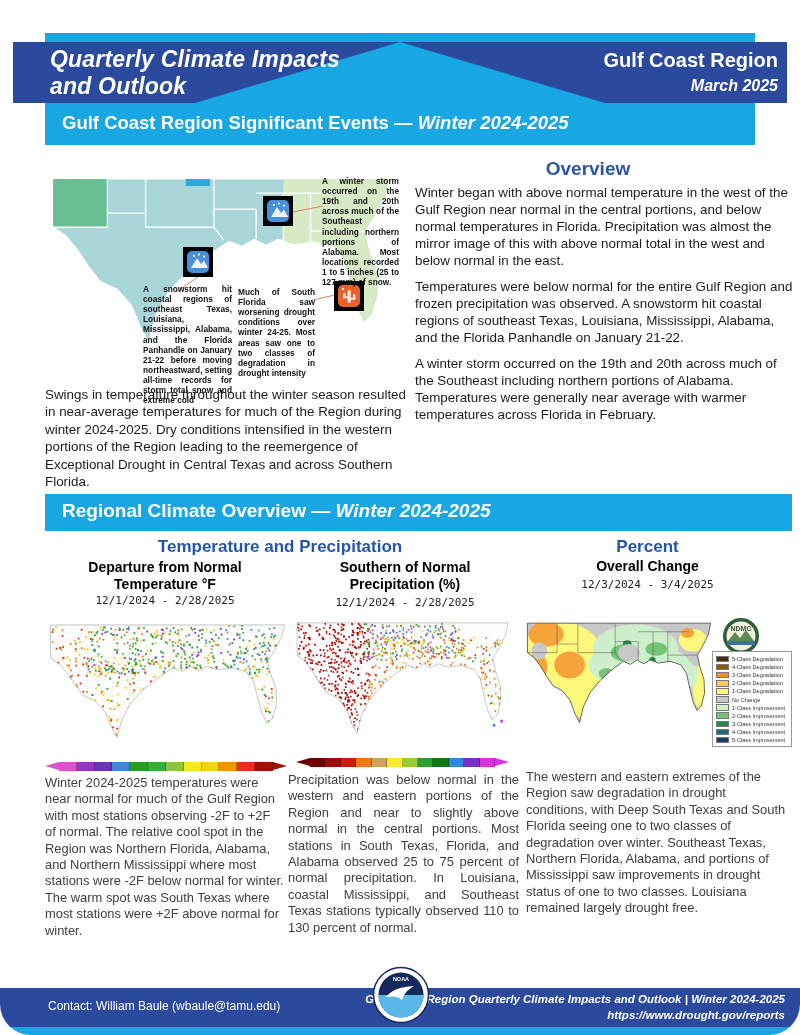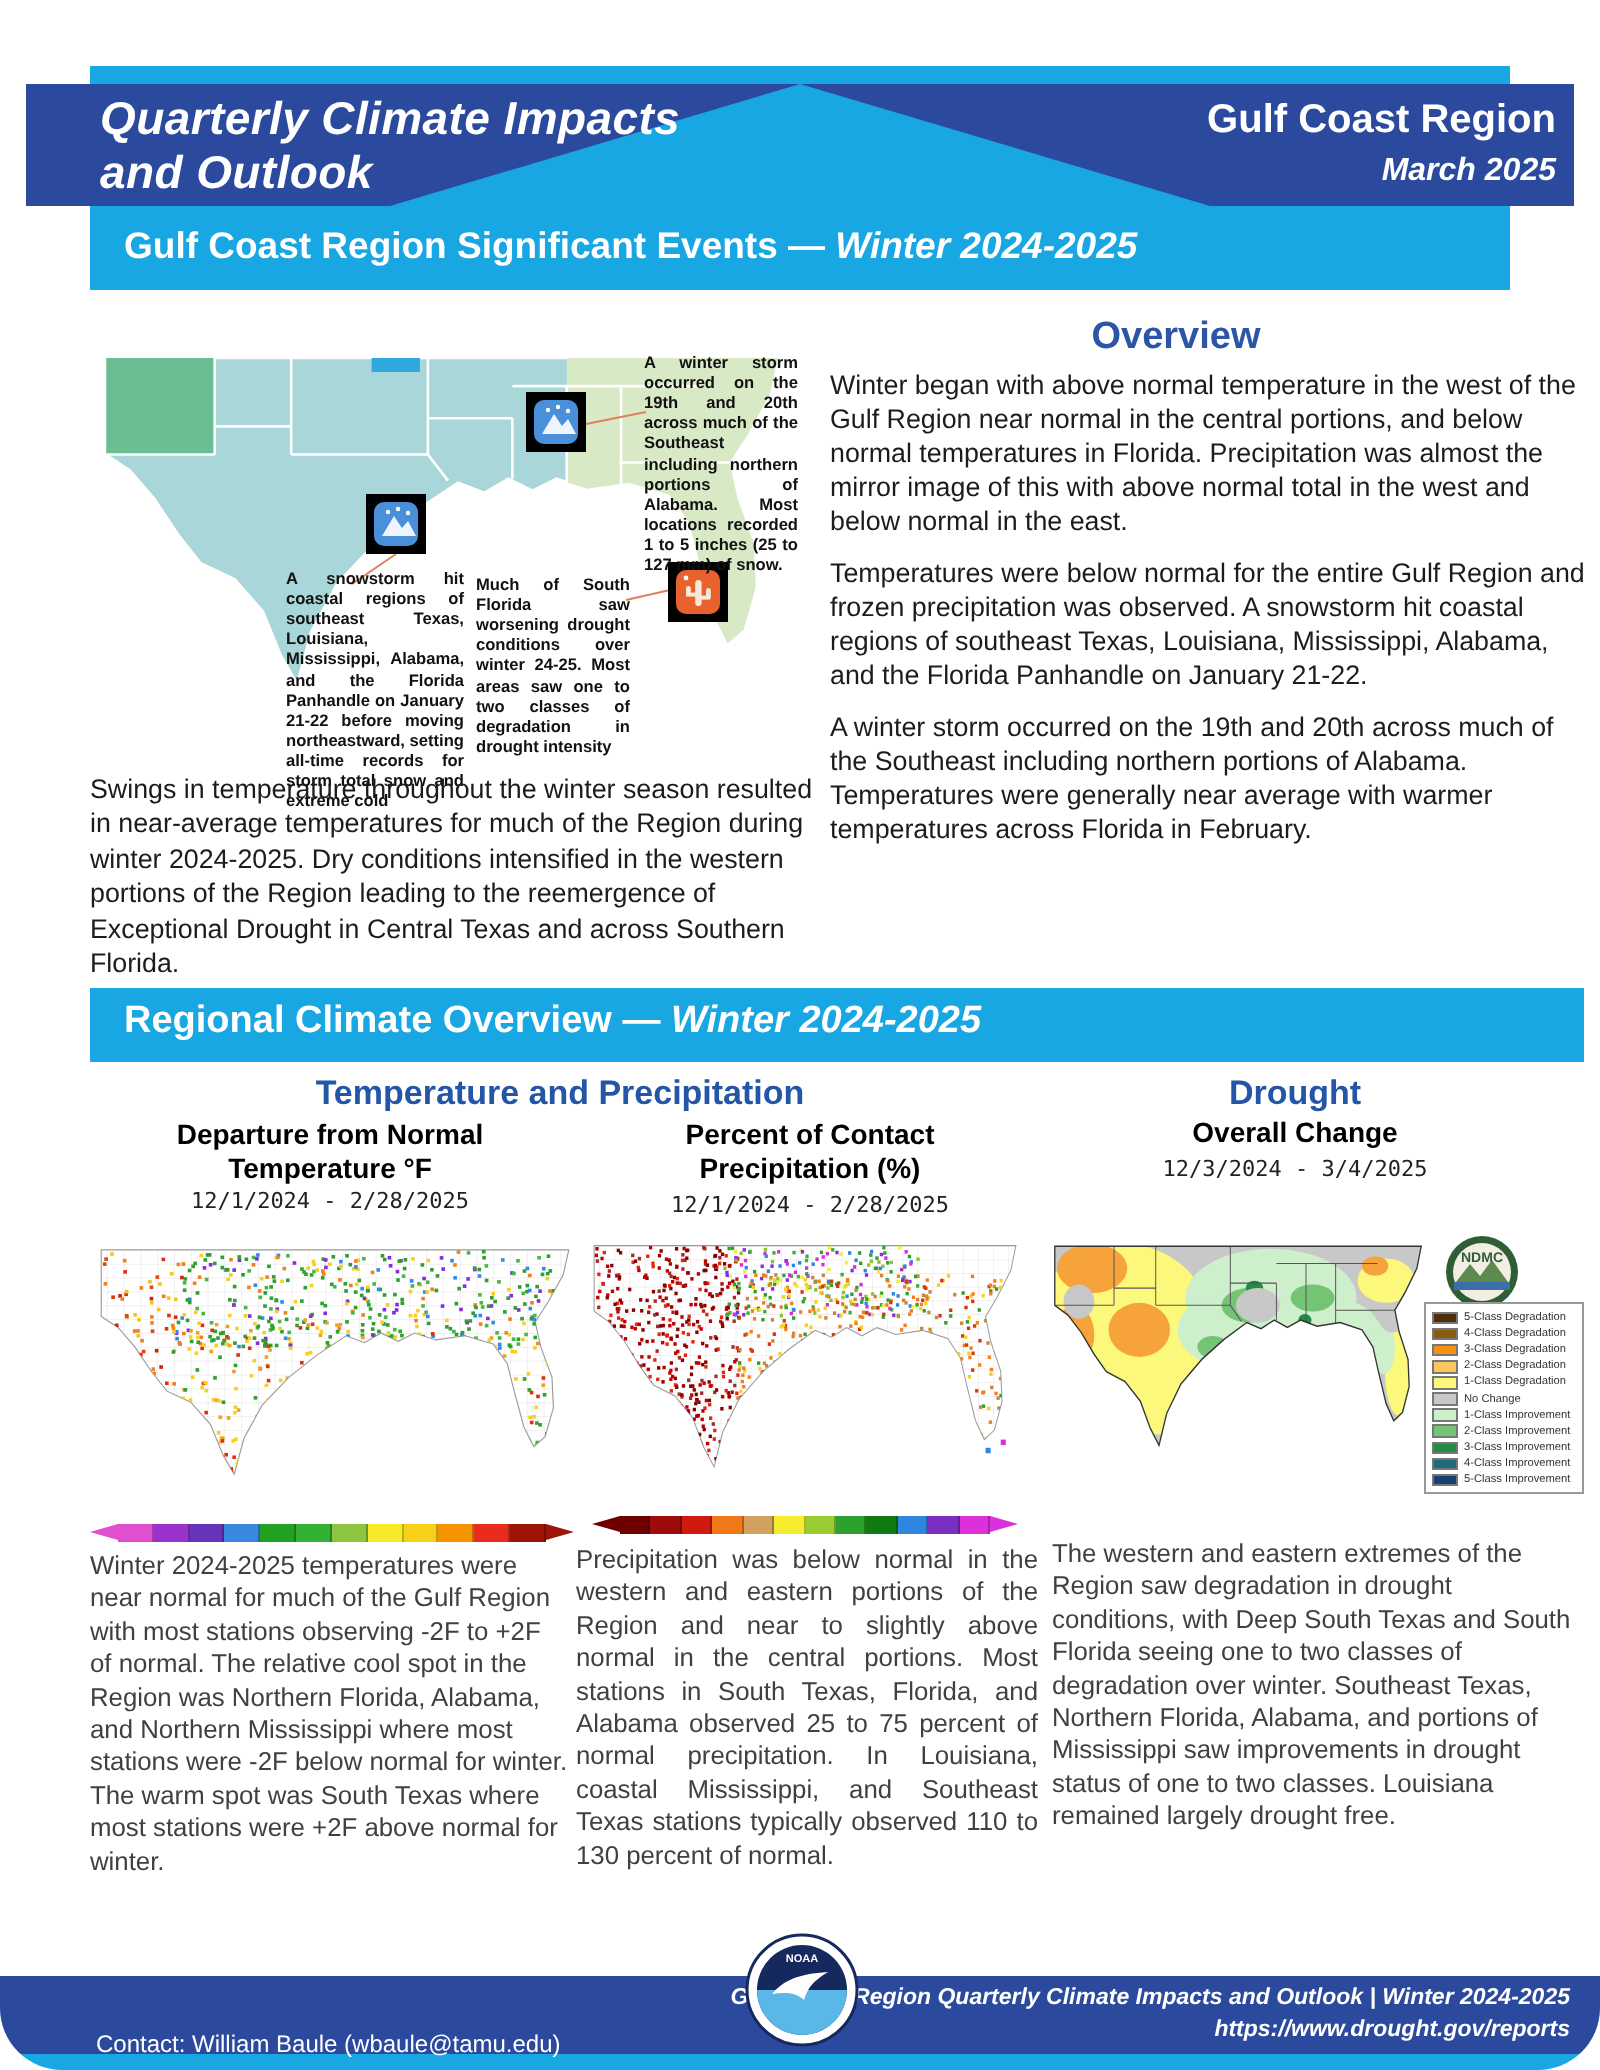--- a/index.html
+++ b/index.html
@@ -58,21 +58,21 @@
   .ndmc-logo { position:absolute; left:722px; top:617px; }
 
   .body-col { position:absolute; font-size:12.9px; line-height:1.27; color:#404040; }
   .col1-body { left:45px; top:775px; width:239px; }
   .col2-body { left:288px; top:772px; width:231px; text-align:justify; }
   .col3-body { left:526px; top:769px; width:264px; }
 
   
   .footer-navy { position:absolute; left:0; top:988px; width:800px; height:39px; background:#2b4a9d; }
   .footer-cyan { position:absolute; left:0; top:1027px; width:800px; height:8px; background:#18a7e3; }
-  .footer-contact { position:absolute; left:48px; top:999px; color:#fff; font-size:12px;margin-top:16px; }
+  .footer-contact { position:absolute; left:48px; top:999px; color:#fff; font-size:12px; }
   .footer-right { position:absolute; right:15px; top:991px; width:420px; text-align:right; color:#fff;
                   font-size:11.5px; font-style:italic; font-weight:bold; line-height:16px; }
   .noaa-logo { position:absolute; left:372px; top:966px; }
 </style>
 </head>
 <body>
 
 <svg width="0" height="0" style="position:absolute">
   <defs>
     <path id="landpath" d="M8,10 L342,10 L338,28 L327,48 L318,62 L322,80 L330,102 L331,124 L325,145 L317,152 L310,138 L303,112 L298,92 L288,78 L268,72 L247,75 L232,70 L220,76 L208,70 L196,77 L183,72 L162,86 L142,102 L123,122 L110,146 L103,172 L95,158 L86,136 L72,120 L55,112 L44,98 L32,80 L20,66 L8,58 Z"></path>
@@ -153,30 +153,30 @@
   <div class="overview-col">
     <p>Winter began with above normal temperature in the west of the Gulf Region near normal in the central portions, and below normal temperatures in Florida. Precipitation was almost the mirror image of this with above normal total in the west and below normal in the east.</p>
     <p>Temperatures were below normal for the entire Gulf Region and frozen precipitation was observed. A snowstorm hit coastal regions of southeast Texas, Louisiana, Mississippi, Alabama, and the Florida Panhandle on January 21-22.</p>
     <p>A winter storm occurred on the 19th and 20th across much of the Southeast including northern portions of Alabama. Temperatures were generally near average with warmer temperatures across Florida in February.</p>
   </div>
 
   <div class="banner2"></div>
   <div class="banner2-text"><span>Regional Climate Overview — </span><i>Winter 2024-2025</i></div>
 
   <div class="tp-heading">Temperature and Precipitation</div>
-  <div class="dr-heading">Drought</div>
+  <div class="dr-heading">Percent</div>
 
   <div class="col-title" style="left:45px; top:559px; width:240px">
     <div>Departure from Normal</div>
     <div>Temperature °F</div>
   </div>
   <div class="col-dates" style="left:45px; top:594px; width:240px">12/1/2024 - 2/28/2025</div>
 
   <div class="col-title" style="left:290px; top:559px; width:230px">
-    <div>Percent of Contact</div>
+    <div>Southern of Normal</div>
     <div>Precipitation (%)</div>
   </div>
   <div class="col-dates" style="left:290px; top:596px; width:230px">12/1/2024 - 2/28/2025</div>
 
   <div class="col-title" style="left:525px; top:558px; width:245px">Overall Change</div>
   <div class="col-dates" style="left:525px; top:578px; width:245px">12/3/2024 - 3/4/2025</div>
 
   <svg class="map-svg" style="left:45px; top:618px; width:245px; height:142px" viewBox="0 0 350 205" preserveAspectRatio="none">
     <use href="#landpath" fill="#ffffff" stroke="#999" stroke-width="0.8"></use>
     <rect x="0" y="0" width="350" height="205" fill="url(#countygrid)" clip-path="url(#landclip)" opacity="0.8"></rect>

